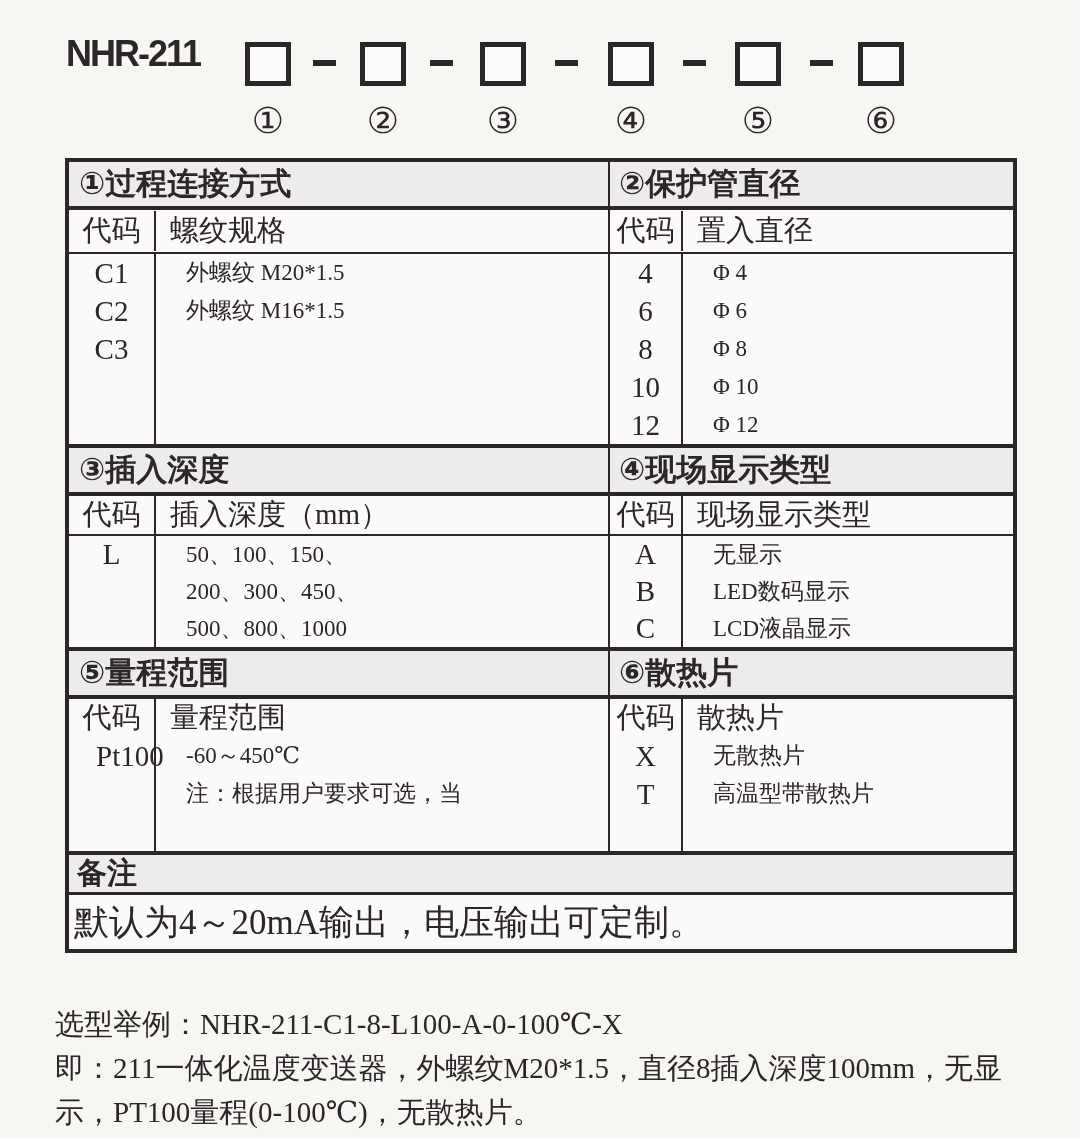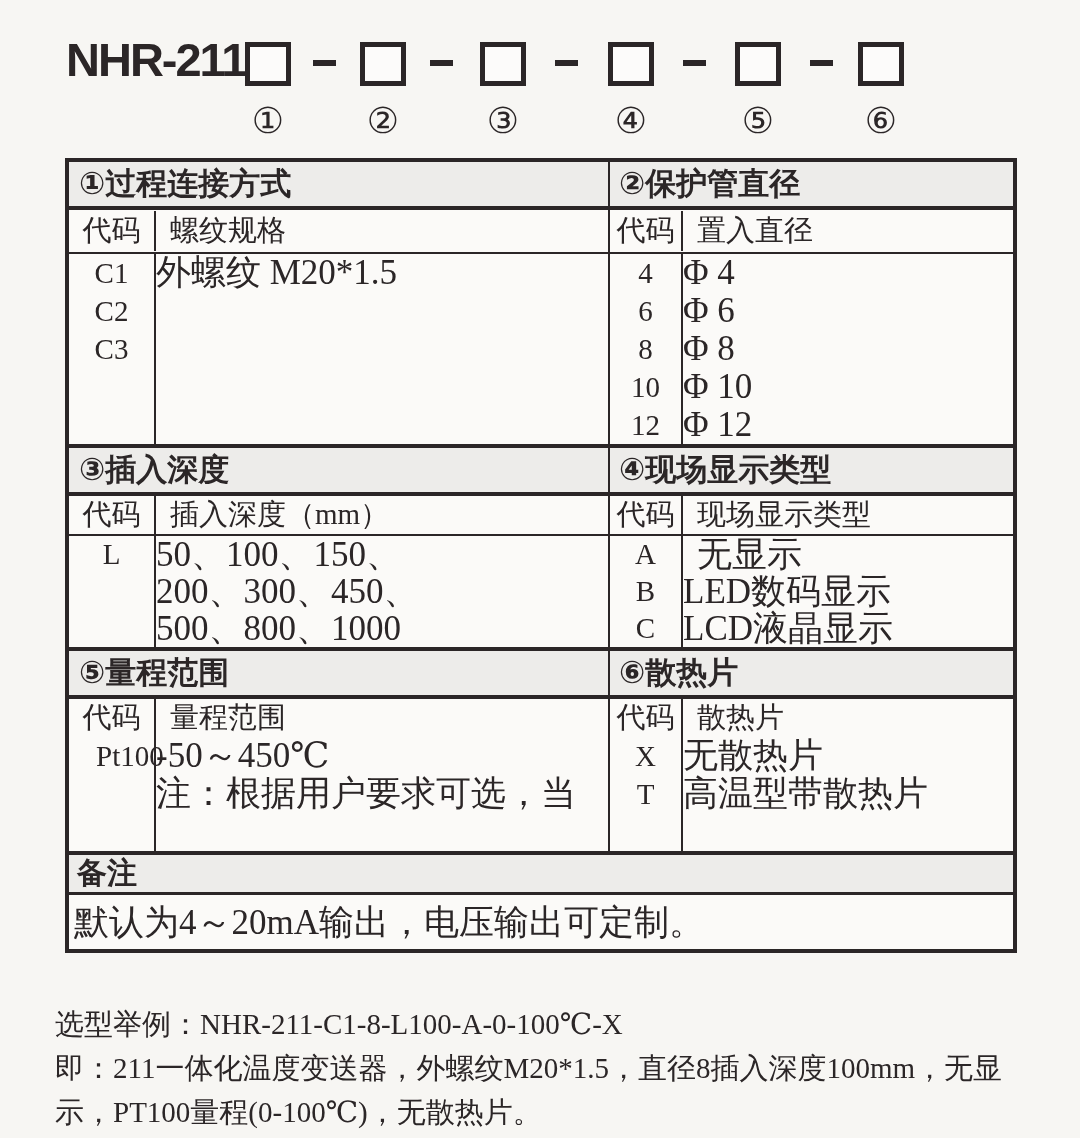--- a/index.html
+++ b/index.html
@@ -13,21 +13,21 @@
   body{
     width:1080px;height:1138px;position:relative;overflow:hidden;
     background:var(--pagebg);color:var(--txt);
     font-family:"Liberation Serif","DejaVu Serif",serif;
   }
   
   #model-area{position:absolute;left:0;top:0;width:1080px;height:158px;}
   #model-prefix{
     position:absolute;left:66px;top:36px;
     font-family:"Liberation Sans","DejaVu Sans",sans-serif;
-    font-weight:bold;font-size:47px;letter-spacing:-2px;line-height:1;
+    font-weight:bold;font-size:36px;letter-spacing:-2px;line-height:1;
   }
   .model-box{
     position:absolute;top:42px;width:46px;height:44px;box-sizing:border-box;
     border:5px solid var(--bc);background:#fcfbfa;
   }
   .model-dash{position:absolute;top:60px;width:23px;height:6px;background:var(--bc);}
   .model-pos-label{
     position:absolute;top:101px;width:62px;text-align:center;
     font-size:36px;line-height:40px;
   }
@@ -56,21 +56,21 @@
   .cell.code{justify-content:center;border-right:2px solid var(--bc);}
   .sub-left .cell.code{width:87px;}
   .sub-right .cell.code{width:73px;}
   .cell.val{flex:1;padding-left:14px;}
   .data-wrap{display:flex;flex:1;}
   .code-col{display:flex;flex-direction:column;border-right:2px solid var(--bc);box-sizing:border-box;}
   .sub-left .code-col{width:87px;}
   .sub-right .code-col{width:73px;}
   .val-col{flex:1;display:flex;flex-direction:column;}
   .code-line{text-align:center;font-size:29px;}
-  .val-line{padding-left:0;font-size:35px;white-space:nowrap;}
+  .val-line{padding-left:30px;font-size:23px;white-space:nowrap;}
   
   .remarks-bar{
     background:var(--barbg);border-bottom:3px solid var(--bc);
     font-family:"Liberation Sans","DejaVu Sans",sans-serif;
     font-weight:bold;font-size:30px;
     display:flex;align-items:center;padding-left:8px;height:37px;
   }
   .remarks-note{
     height:54px;display:flex;align-items:center;
     padding-left:5px;font-size:35px;
@@ -118,20 +118,21 @@
             <div class="cell val">螺纹规格</div>
           </div>
           <div class="data-wrap" style="height: 212px;">
             <div class="code-col">
               <div class="code-line" style="line-height: 38px; height: 38px;">C1</div>
               <div class="code-line" style="line-height: 38px; height: 38px;">C2</div>
               <div class="code-line" style="line-height: 38px; height: 38px;">C3</div>
             </div>
             <div class="val-col">
               <div class="val-line" style="line-height: 38px; height: 38px;">外螺纹 M20*1.5</div>
+              <div class="val-line" style="line-height: 38px; height: 38px;">外螺纹 M16*1.5</div>
             </div>
           </div>
         </div>
         <div class="sub sub-right">
           <div class="hdr-row sep" style="height: 44px;">
             <div class="cell code">代码</div>
             <div class="cell val">置入直径</div>
           </div>
           <div class="data-wrap" style="height: 212px;">
             <div class="code-col">
@@ -181,21 +182,21 @@
             <div class="cell code">代码</div>
             <div class="cell val">现场显示类型</div>
           </div>
           <div class="data-wrap" style="height: 112px;">
             <div class="code-col">
               <div class="code-line" style="line-height: 37px; height: 37px;">A</div>
               <div class="code-line" style="line-height: 37px; height: 37px;">B</div>
               <div class="code-line" style="line-height: 37px; height: 37px;">C</div>
             </div>
             <div class="val-col">
-              <div class="val-line" style="line-height: 37px; height: 37px; margin-left: 14px;">无显示</div>
+              <div class="val-line" style="line-height: 37px; height: 37px;">无显示</div>
               <div class="val-line" style="line-height: 37px; height: 37px;">LED数码显示</div>
               <div class="val-line" style="line-height: 37px; height: 37px;">LCD液晶显示</div>
             </div>
           </div>
         </div>
       </div>
     </div>
     <div class="block">
       <div class="bar-row" style="height: 44px;">
         <div class="bar-cell left">⑤量程范围</div>
@@ -207,21 +208,21 @@
             <div class="cell code">代码</div>
             <div class="cell val">量程范围</div>
           </div>
           <div class="data-wrap" style="height: 114px;">
             <div class="code-col">
               <div class="code-line" style="line-height: 38px; height: 38px; padding-left: 27px;">Pt100</div>
               <div class="code-line" style="line-height: 38px; height: 38px;"></div>
               <div class="code-line" style="line-height: 38px; height: 38px;"></div>
             </div>
             <div class="val-col">
-              <div class="val-line" style="line-height: 38px; height: 38px;">-50～450℃</div>
+              <div class="val-line" style="line-height: 38px; height: 38px;">-60～450℃</div>
               <div class="val-line" style="line-height: 38px; height: 38px;">注：根据用户要求可选，当</div>
             </div>
           </div>
         </div>
         <div class="sub sub-right">
           <div class="hdr-row" style="height: 38px;">
             <div class="cell code">代码</div>
             <div class="cell val">散热片</div>
           </div>
           <div class="data-wrap" style="height: 114px;">

